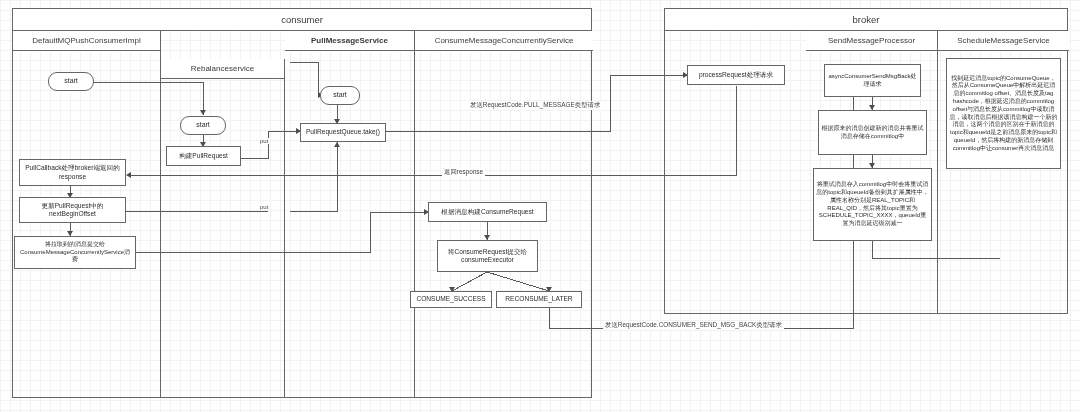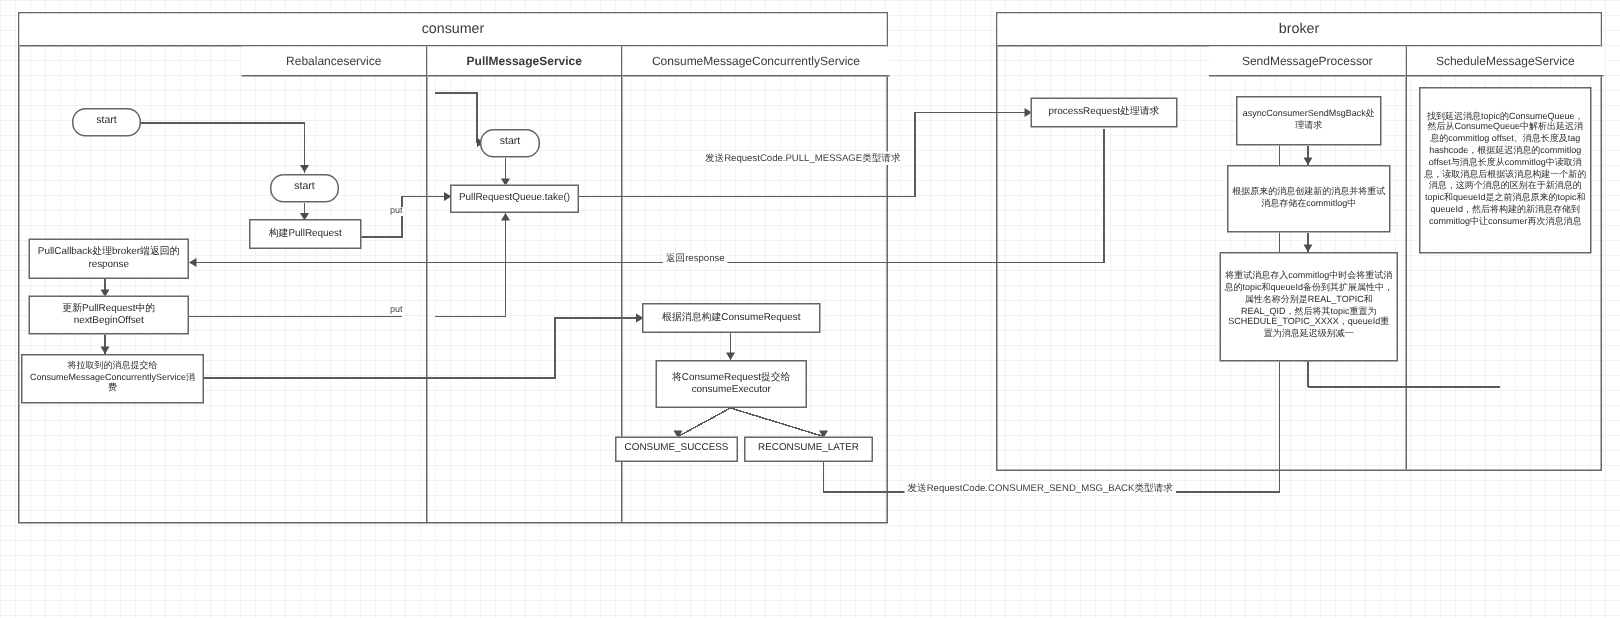--- a/index.html
+++ b/index.html
@@ -113,23 +113,26 @@
     white-space:nowrap;
   }
   .elabel.tiny{font-size:6px;}
   svg.diag{position:absolute;left:0;top:0;width:1080px;height:412px;overflow:visible;pointer-events:none;}
 </style>
 </head>
 <body>
 
 <div id="canvas">
 
-  <div class="pool" style="left:12px;top:8px;width:580px;height:341px;">
+  <div class="pool" style="left:12px;top:8px;width:580px;height:390px;">
     <div class="pool-title">consumer</div>
-    <div class="lane" style="left:148px;width:124px;">
+    <div class="lane" style="left:0;width:148px;">
+      <div class="lane-title">DefaultMQPushConsumerImpl</div>
+    </div>
+    <div class="lane" style="left:148px;width:124px;margin-top:28px;">
       <div class="lane-title">Rebalanceservice</div>
     </div>
     <div class="lane" style="left:272px;width:130px;font-weight:bold;">
       <div class="lane-title">PullMessageService</div>
     </div>
     <div class="lane last" style="left:402px;width:178px;">
       <div class="lane-title">ConsumeMessageConcurrentlyService</div>
     </div>
   </div>
 

